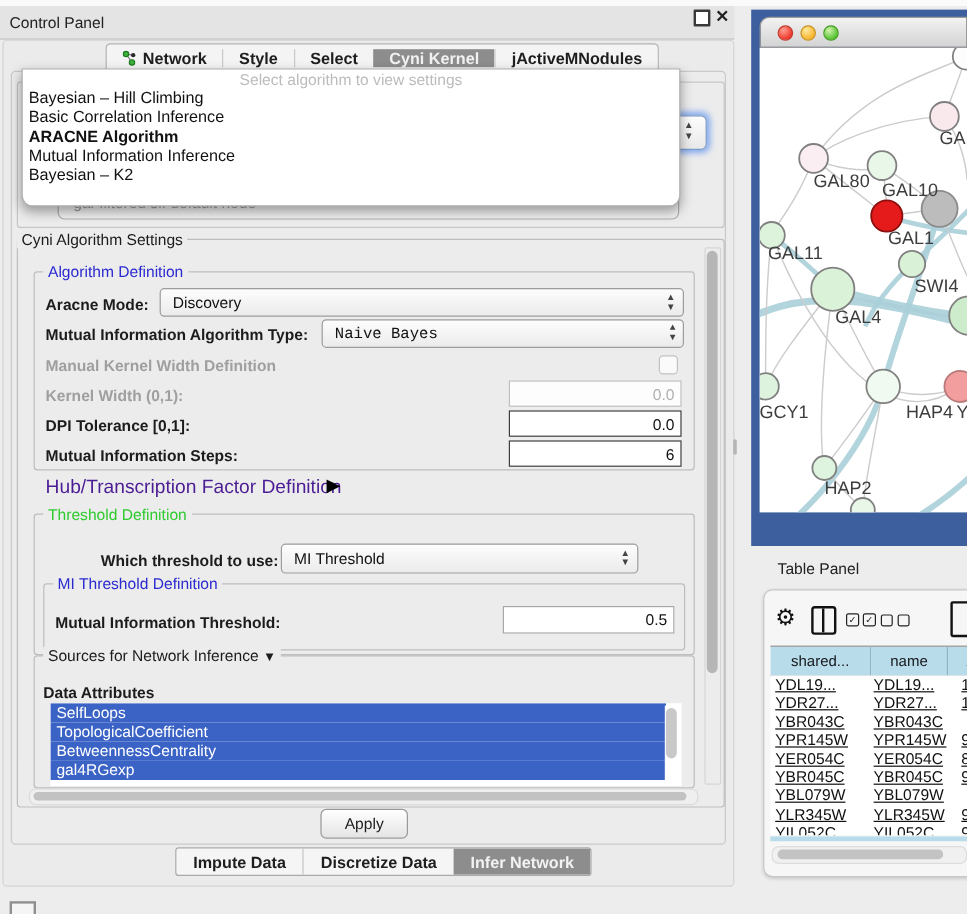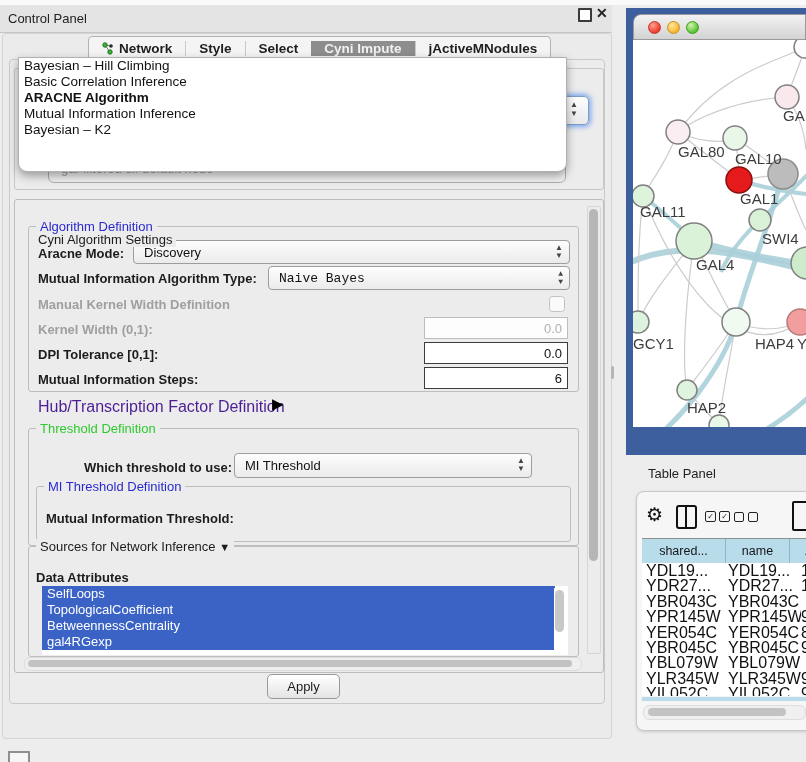--- a/index.html
+++ b/index.html
@@ -79,21 +79,21 @@
   .colicon{left:676px;top:505px;width:17px;height:20px;border:2px solid #111;border-radius:3px;z-index:3;}
   .colicon .mid{position:absolute;left:7px;top:0;width:2px;height:100%;background:#111;}
   .ckpair{left:705px;top:511px;display:flex;gap:3px;z-index:3;}
   .ck{width:9px;height:9px;border:1.5px solid #222;border-radius:2px;font-size:8px;line-height:9px;text-align:center;color:#222;}
   .unpair{left:734px;top:512px;display:flex;gap:4px;z-index:3;}
   .un{width:8px;height:8px;border:1.5px solid #222;border-radius:2px;}
   .fileicon{left:792px;top:501px;width:18px;height:26px;border:2px solid #111;border-radius:2px;z-index:3;}
   .thead{left:642px;top:538px;width:164px;height:24px;display:flex;overflow:hidden;border-top:1px solid #8f8f8f;border-bottom:1px solid #8f8f8f;z-index:3;}
   .th{background:#b9dcea;border-right:1px solid #90b4c3;font-size:12.5px;color:#15151a;display:flex;align-items:center;justify-content:center;box-sizing:border-box;flex:none;}
   .trows{left:642px;top:563px;width:164px;height:133px;overflow:hidden;z-index:3;background:#fff;}
-  .tr{display:flex;height:15.4px;line-height:15.4px;font-size:16px;color:#111;}
+  .tr{display:flex;height:15.4px;line-height:15.4px;font-size:13px;color:#111;text-decoration:underline;}
   .td{flex:none;overflow:hidden;white-space:nowrap;}
   .bluestrip{left:642px;top:697px;width:164px;height:4px;background:#b9dcea;z-index:3;}
   .thscroll{left:643px;top:705px;width:161px;height:13px;background:#f0f0f0;border:1px solid #ddd;border-radius:6px;z-index:3;}
   .thumb2{position:absolute;left:4px;top:2px;width:138px;height:8px;background:#c3c3c3;border-radius:4px;}
   .topwhite{left:0;top:0;width:806px;height:5px;background:#fafafa;}
 </style>
 </head>
 <body>
 
 <div id="stage">
@@ -117,47 +117,48 @@
       </svg>
       <span>Network</span>
     </div>
     <div class="tab">
       <span>Style</span>
     </div>
     <div class="tab">
       <span>Select</span>
     </div>
     <div class="tab sel">
-      <span>Cyni Impute</span>
+      <span>Cyni Kernel</span>
     </div>
     <div class="tab">
       <span>jActiveMNodules</span>
     </div>
   </div>
 
   <div class="abs innerpanel"></div>
 
   <div class="abs hiddengroup"></div>
   <div class="abs ghostcombo">
     <span class="gtxt">gal-filtered sif default node</span>
   </div>
   <div class="abs focuscombo">
     <span style="position:absolute;left:7px;top:3px;font-size:8px;color:#444;line-height:9px;">▲<br>▼</span>
   </div>
 
   <div class="abs popup">
+    <div class="prompt">Select algorithm to view settings</div>
     <div class="opt">Bayesian – Hill Climbing</div>
     <div class="opt">Basic Correlation Inference</div>
     <div class="opt bold">ARACNE Algorithm</div>
     <div class="opt">Mutual Information Inference</div>
     <div class="opt">Bayesian – K2</div>
   </div>
 
   <div class="abs group" style="left:14px;top:199px;width:588px;height:472px;"></div>
-  <span class="abs gtitle" style="left:34px;top:192px;margin-top:40px;">Cyni Algorithm Settings</span>
+  <span class="abs gtitle" style="left:14px;top:192px;">Cyni Algorithm Settings</span>
 
   <div class="abs group" style="left:28px;top:226px;width:549px;height:164px;"></div>
   <span class="abs gtitle blue" style="left:36px;top:219px;">Algorithm Definition</span>
 
   <span class="abs lbl" style="left:38px;top:246px;">Aracne Mode:</span>
   <div class="abs combo" style="left:133px;top:240px;width:437px;height:24px;">
     <span>Discovery</span>
     <span class="cstep">▲<br>▼</span>
   </div>
 
@@ -194,20 +195,23 @@
   <span class="abs lbl" style="left:84px;top:460px;">Which threshold to use:</span>
   <div class="abs combo" style="left:234px;top:453px;width:298px;height:25px;">
     <span>MI Threshold</span>
     <span class="cstep">▲<br>▼</span>
   </div>
 
   <div class="abs group" style="left:36px;top:486px;width:533px;height:54px;"></div>
   <span class="abs gtitle blue" style="left:44px;top:479px;">MI Threshold Definition</span>
 
   <span class="abs lbl" style="left:46px;top:511px;">Mutual Information Threshold:</span>
+  <div class="abs tfield" style="left:419px;top:505px;width:143px;height:23px;">
+    <span>0.5</span>
+  </div>
 
   <div class="abs group" style="left:28px;top:546px;width:549px;height:109px;"></div>
   <span class="abs gtitle" style="left:36px;top:539px;"><span>Sources for Network Inference</span> <span style="font-size:11px;">▼</span></span>
 
   <span class="abs lbl" style="left:36px;top:570px;">Data Attributes</span>
 
   <div class="abs listbox">
     <div class="listitem">SelfLoops</div>
     <div class="listitem">TopologicalCoefficient</div>
     <div class="listitem">BetweennessCentrality</div>
@@ -221,20 +225,31 @@
     <div class="vthumb"></div>
   </div>
   <div class="abs hscroll">
     <div class="hthumb"></div>
   </div>
 
   <div class="abs applybtn">
     <span>Apply</span>
   </div>
 
+  <div class="abs bottomtabs">
+    <div class="btab">
+        <span>Impute Data</span>
+      </div>
+    <div class="btab">
+        <span>Discretize Data</span>
+      </div>
+    <div class="btab sel">
+        <span>Infer Network</span>
+      </div>
+  </div>
 
   <div class="abs cornericon"></div>
   <div class="abs splitterdash"></div>
 
   <div class="abs desktop"></div>
   <div class="abs nettitle">
     <div class="tl red"></div>
     <div class="tl yellow"></div>
     <div class="tl green"></div>
   </div>

